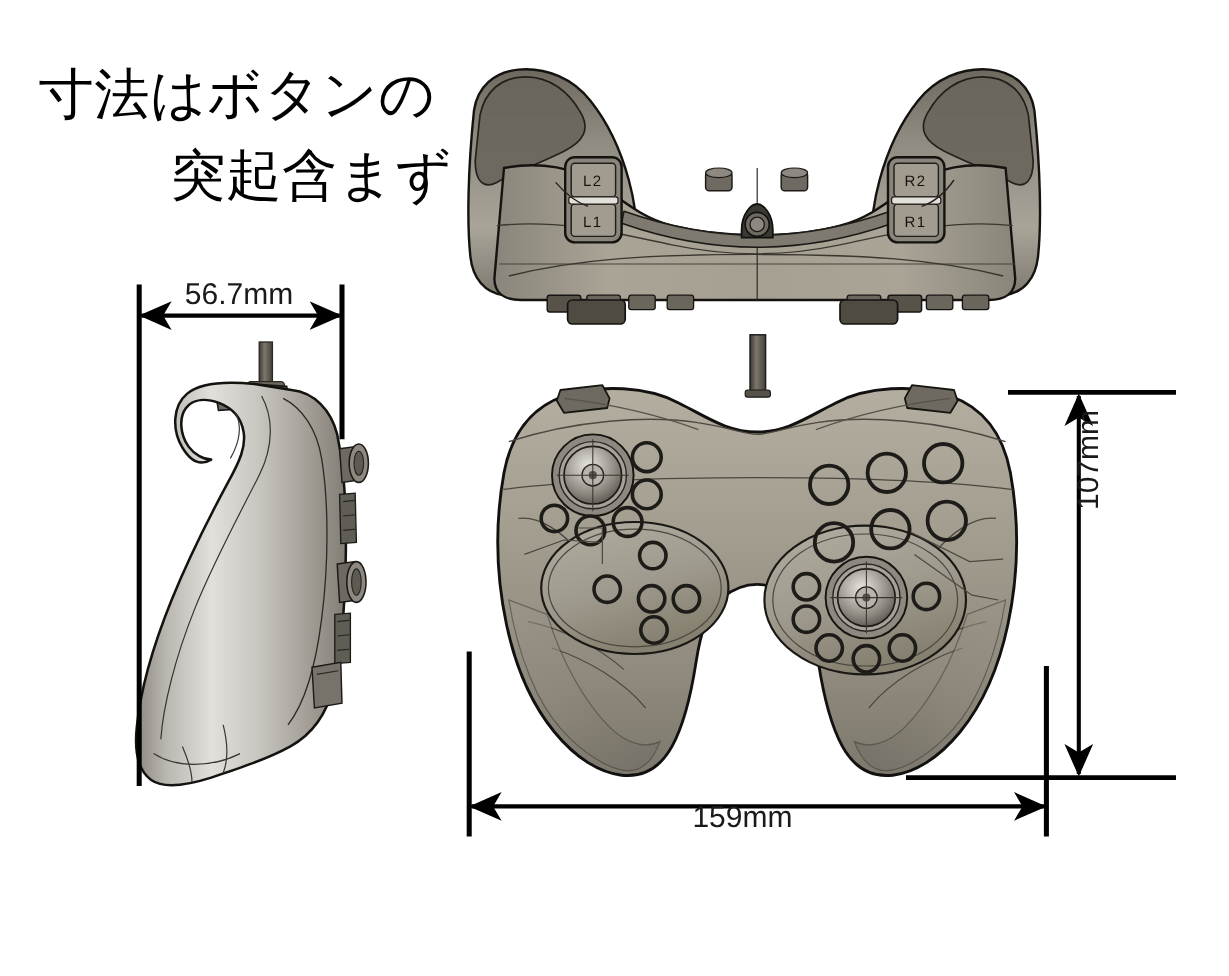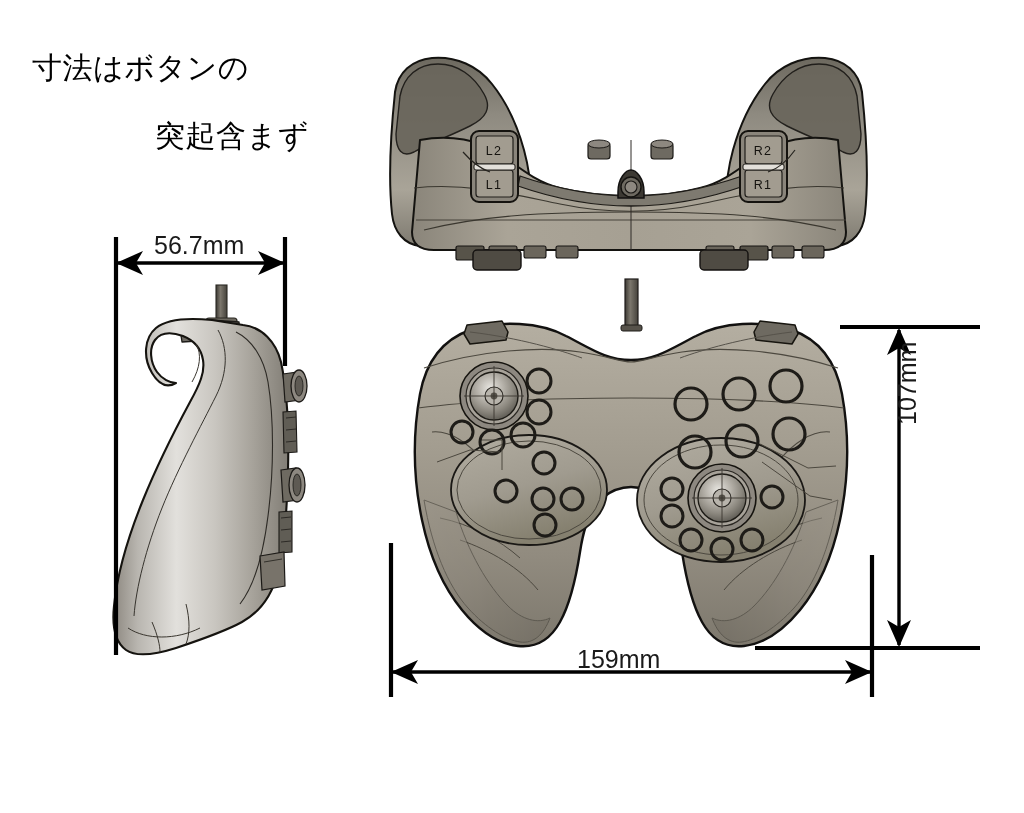--- a/index.html
+++ b/index.html
@@ -22,44 +22,44 @@
   #drawing {
     position: absolute;
     left: 0;
     top: 0;
     width: 1024px;
     height: 813px;
   }
   .note-text {
     position: absolute;
     font-family: "DejaVu Sans", "Liberation Sans", sans-serif;
-    font-size: 30px;
+    font-size: 46px;
     font-weight: 400;
     color: #000000;
     white-space: nowrap;
     letter-spacing: 0.5px;
   }
   #note-line-1 { left: 32px; top: 48px; }
-  #note-line-2 { left: 155px; top: 116px; }
+  #note-line-2 { left: 142px; top: 116px; }
 
   .dim-text {
     position: absolute;
     font-family: "Liberation Sans", "DejaVu Sans", sans-serif;
     font-size: 25px;
     font-weight: 400;
     color: #1a1a1a;
     white-space: nowrap;
   }
   #dim-width-side-label {
     left: 154px;
     top: 231px;
   }
   #dim-width-front-label {
     left: 577px;
-    top: 645px;
+    top: 667px;
   }
   #dim-height-front-label {
     left: 893px;
     top: 425px;
     transform: rotate(-90deg);
     transform-origin: left top;
   }
 </style>
 </head>
 <body>

